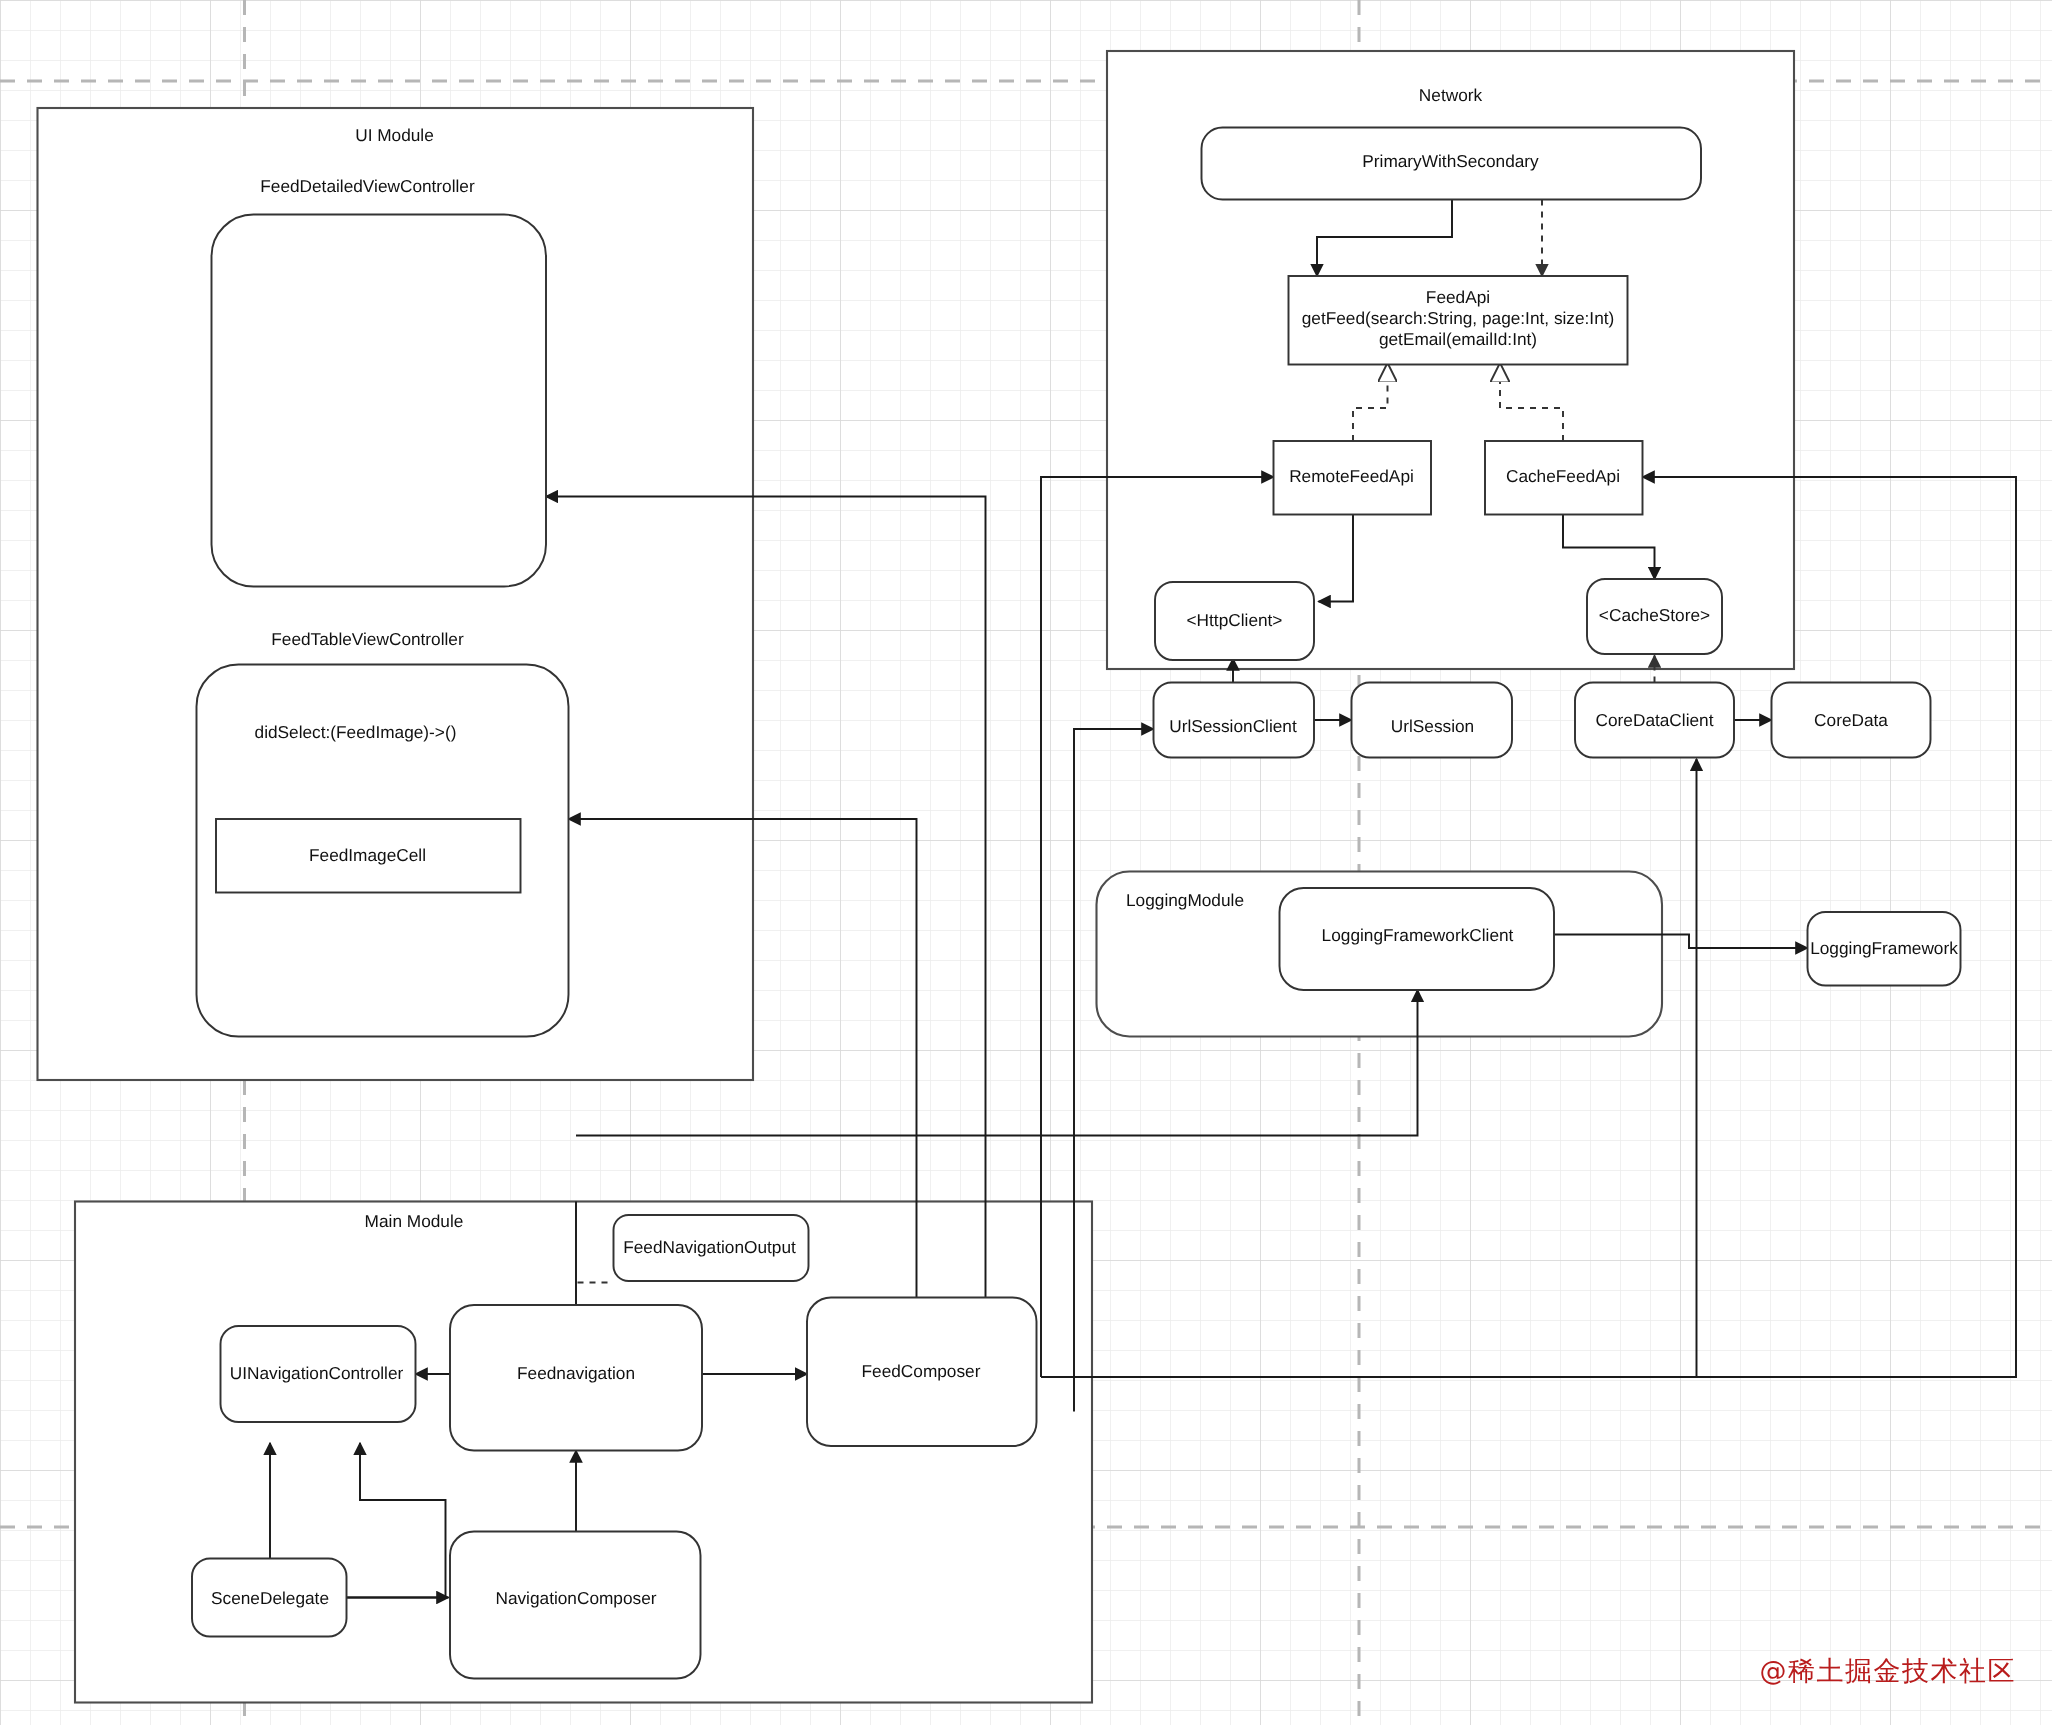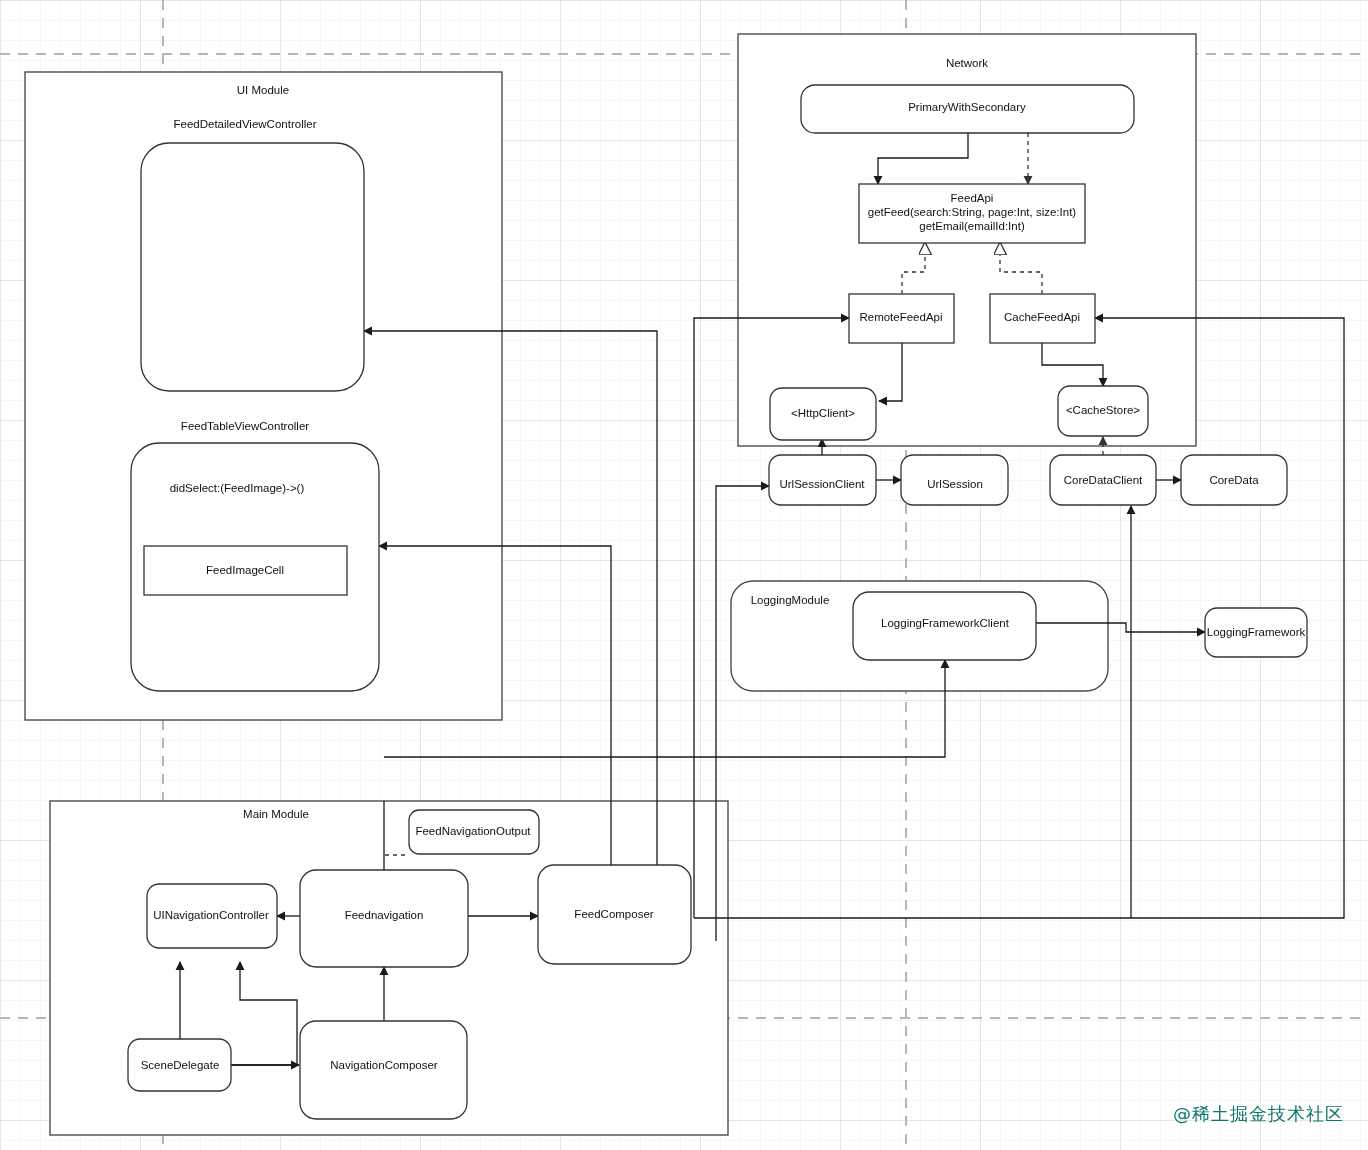--- a/index.html
+++ b/index.html
@@ -10,21 +10,21 @@
   .grid-small{stroke:#ececec;stroke-width:1;}
   .grid-big{stroke:#d8d8d8;stroke-width:1;}
   .guide{stroke:#b6b6b6;stroke-width:2;stroke-dasharray:10 8;}
   .container{fill:#ffffff;stroke:#4d4d4d;stroke-width:1.4;}
   .node{fill:#ffffff;stroke:#333333;stroke-width:1.3;}
   .edge{fill:none;stroke:#1a1a1a;stroke-width:1.3;}
   .edge-dash{fill:none;stroke:#333333;stroke-width:1.3;stroke-dasharray:4 4;}
   .lbl{font-family:"Liberation Sans","DejaVu Sans",sans-serif;
        font-size:11.5px;fill:#111111;text-anchor:middle;dominant-baseline:middle;}
   .lbl-title{font-size:11.5px;}
-  .watermark{position:absolute;right:24px;bottom:24px;color:#0f766e;
+  .watermark{position:absolute;right:24px;bottom:24px;color:#b91c1c;
              font-size:18px;letter-spacing:1px;
              font-family:"DejaVu Sans",sans-serif;pointer-events:none;}
 </style>
 </head>
 <body>
 
 <div id="canvas">
 
   <svg class="diagram" viewBox="0 0 1368 1150">
     <defs>

